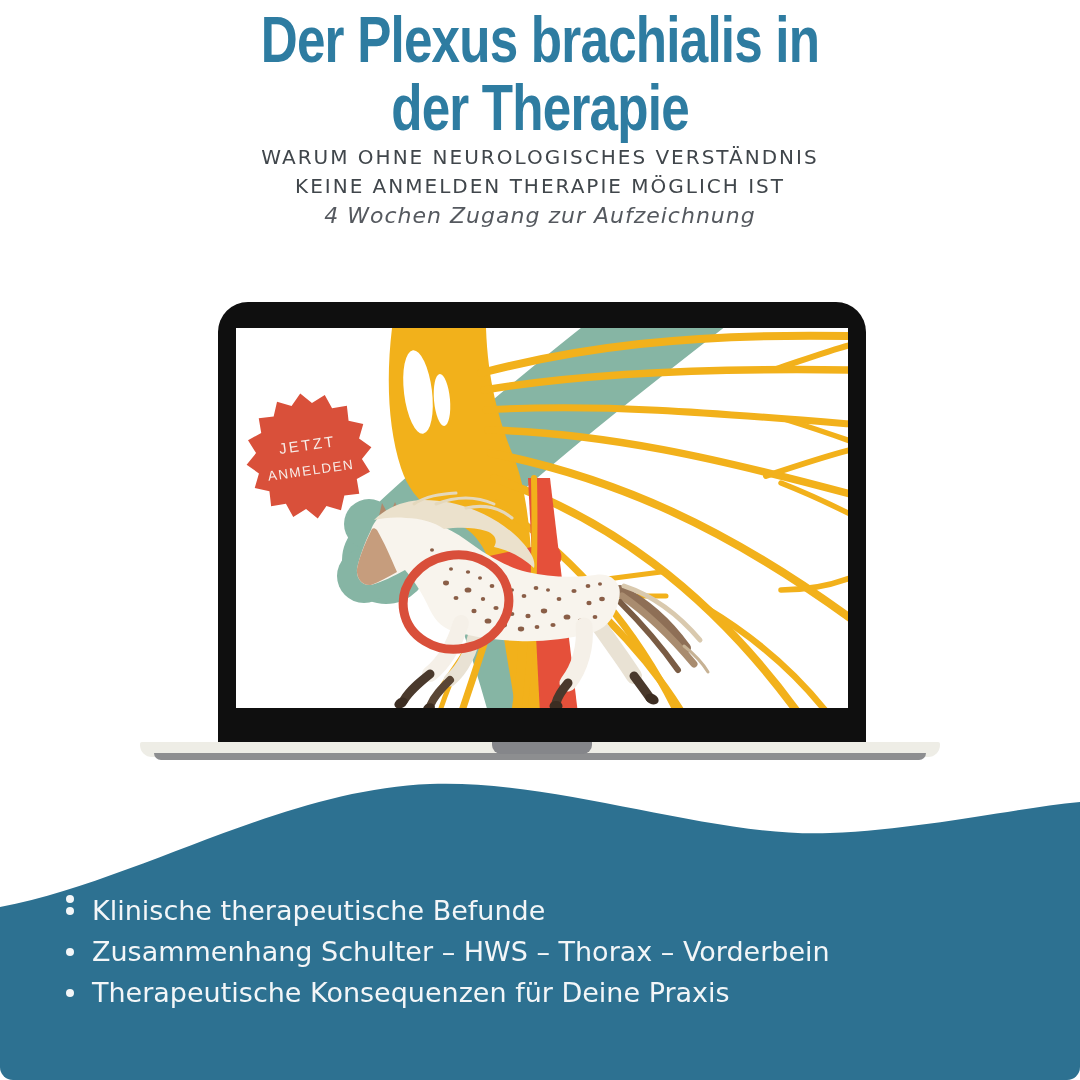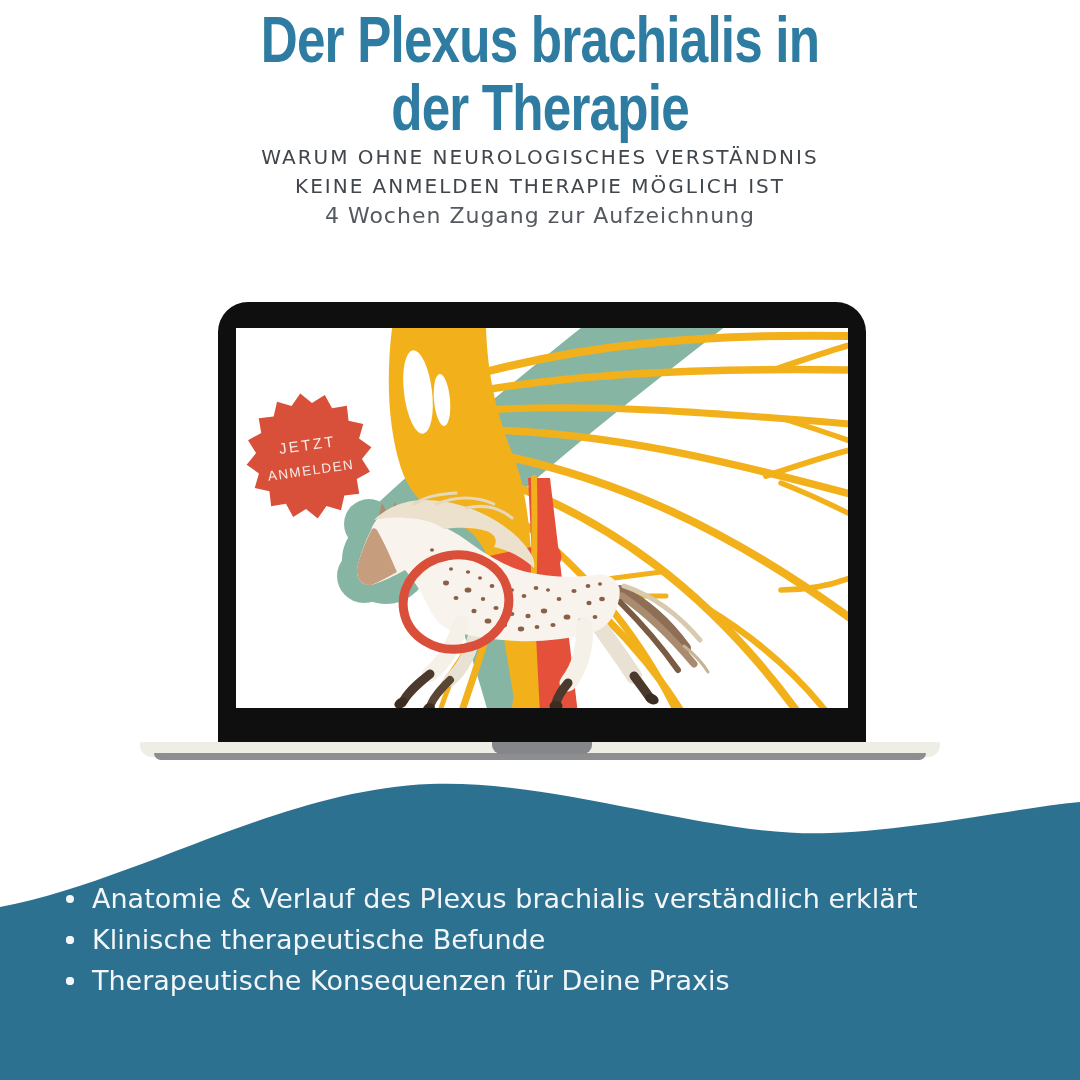--- a/index.html
+++ b/index.html
@@ -1,34 +1,34 @@
 <!DOCTYPE html>
 <html style="--title-teal: #2e7ca1; --subtitle-dark: #40464b; --wave-teal: #2d7191; --bullet-text: #f3f6f8; --badge-red: #d9503a; --highlight-red: #d94f3a; --nerve-yellow: #f2b11b; --anatomy-sage: #86b5a4; --laptop-bezel: #0f0f0f;"><head>
 <meta charset="utf-8">
 <style>
   html,body{margin:0;padding:0;background:#ffffff;}
   .poster{
     position:relative;width:1080px;height:1080px;overflow:hidden;
-    background:#ffffff;font-family:"Liberation Sans",sans-serif;
+    background:#ffffff;font-family:"Liberation Sans",sans-serif;border-radius:13px;
   }
   
   .title{
     position:absolute;top:6px;left:0;width:1080px;text-align:center;
     color:var(--title-teal,#2e7ca1);font-weight:bold;font-size:64px;line-height:68px;
     letter-spacing:-1px;transform:scaleX(.8);transform-origin:50% 0;
   }
   .subtitle{
     position:absolute;top:143px;left:0;width:1080px;text-align:center;
     color:var(--subtitle-dark,#40464b);font-family:"DejaVu Sans",sans-serif;
     font-weight:normal;font-size:20px;line-height:29px;letter-spacing:2px;
   }
   .tagline{
     position:absolute;top:203px;left:0;width:1080px;text-align:center;
     color:#55595f;font-family:"DejaVu Sans",sans-serif;
-    font-size:22px;letter-spacing:1px;
+    font-size:22px;letter-spacing:1px;font-style:italic;
   }
   
   .bezel{
     position:absolute;left:218px;top:302px;width:648px;height:440px;
     background:#0f0f0f;border-radius:30px 30px 0 0;
   }
   .screen{
     position:absolute;left:236px;top:328px;width:612px;height:380px;
     background:#ffffff;overflow:hidden;
   }
@@ -207,20 +207,19 @@
         </g>
       </svg>
     </div>
   </div>
 
   <svg class="wave" viewBox="0 0 1080 302">
     <path d="M 0,129 C 140,102 280,12 430,6 C 560,1 710,60 830,55 C 925,51 1015,30 1080,24 L 1080,302 L 0,302 Z" fill="#2d7191"></path>
   </svg>
 
   <ul class="benefits">
-    <li><span class="dot"></span><span>Anatomie &amp; Verlauf des Plexus brachialis verständlich erklärt</span></li>
     <li><span class="dot"></span></li>
     <li><span class="dot"></span><span>Klinische therapeutische Befunde</span></li>
-    <li><span class="dot"></span></li>
+    <li><span class="dot"></span><span>Zusammenhang Schulter – HWS – Thorax – Vorderbein</span></li>
     <li><span class="dot"></span><span>Therapeutische Konsequenzen für Deine Praxis</span></li>
   </ul>
 
 </div>
 
 </body></html>

